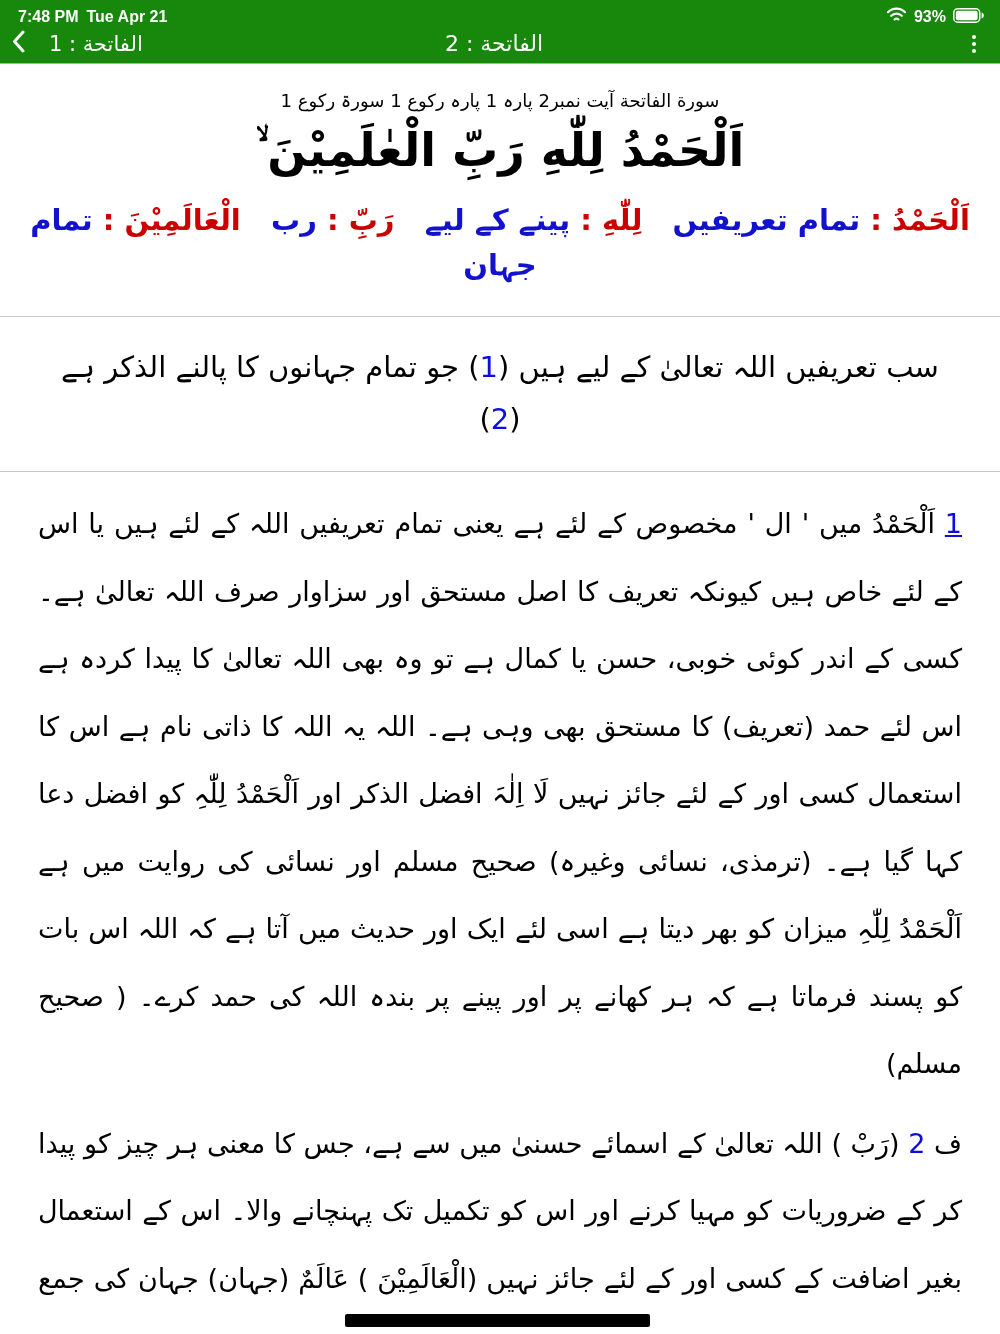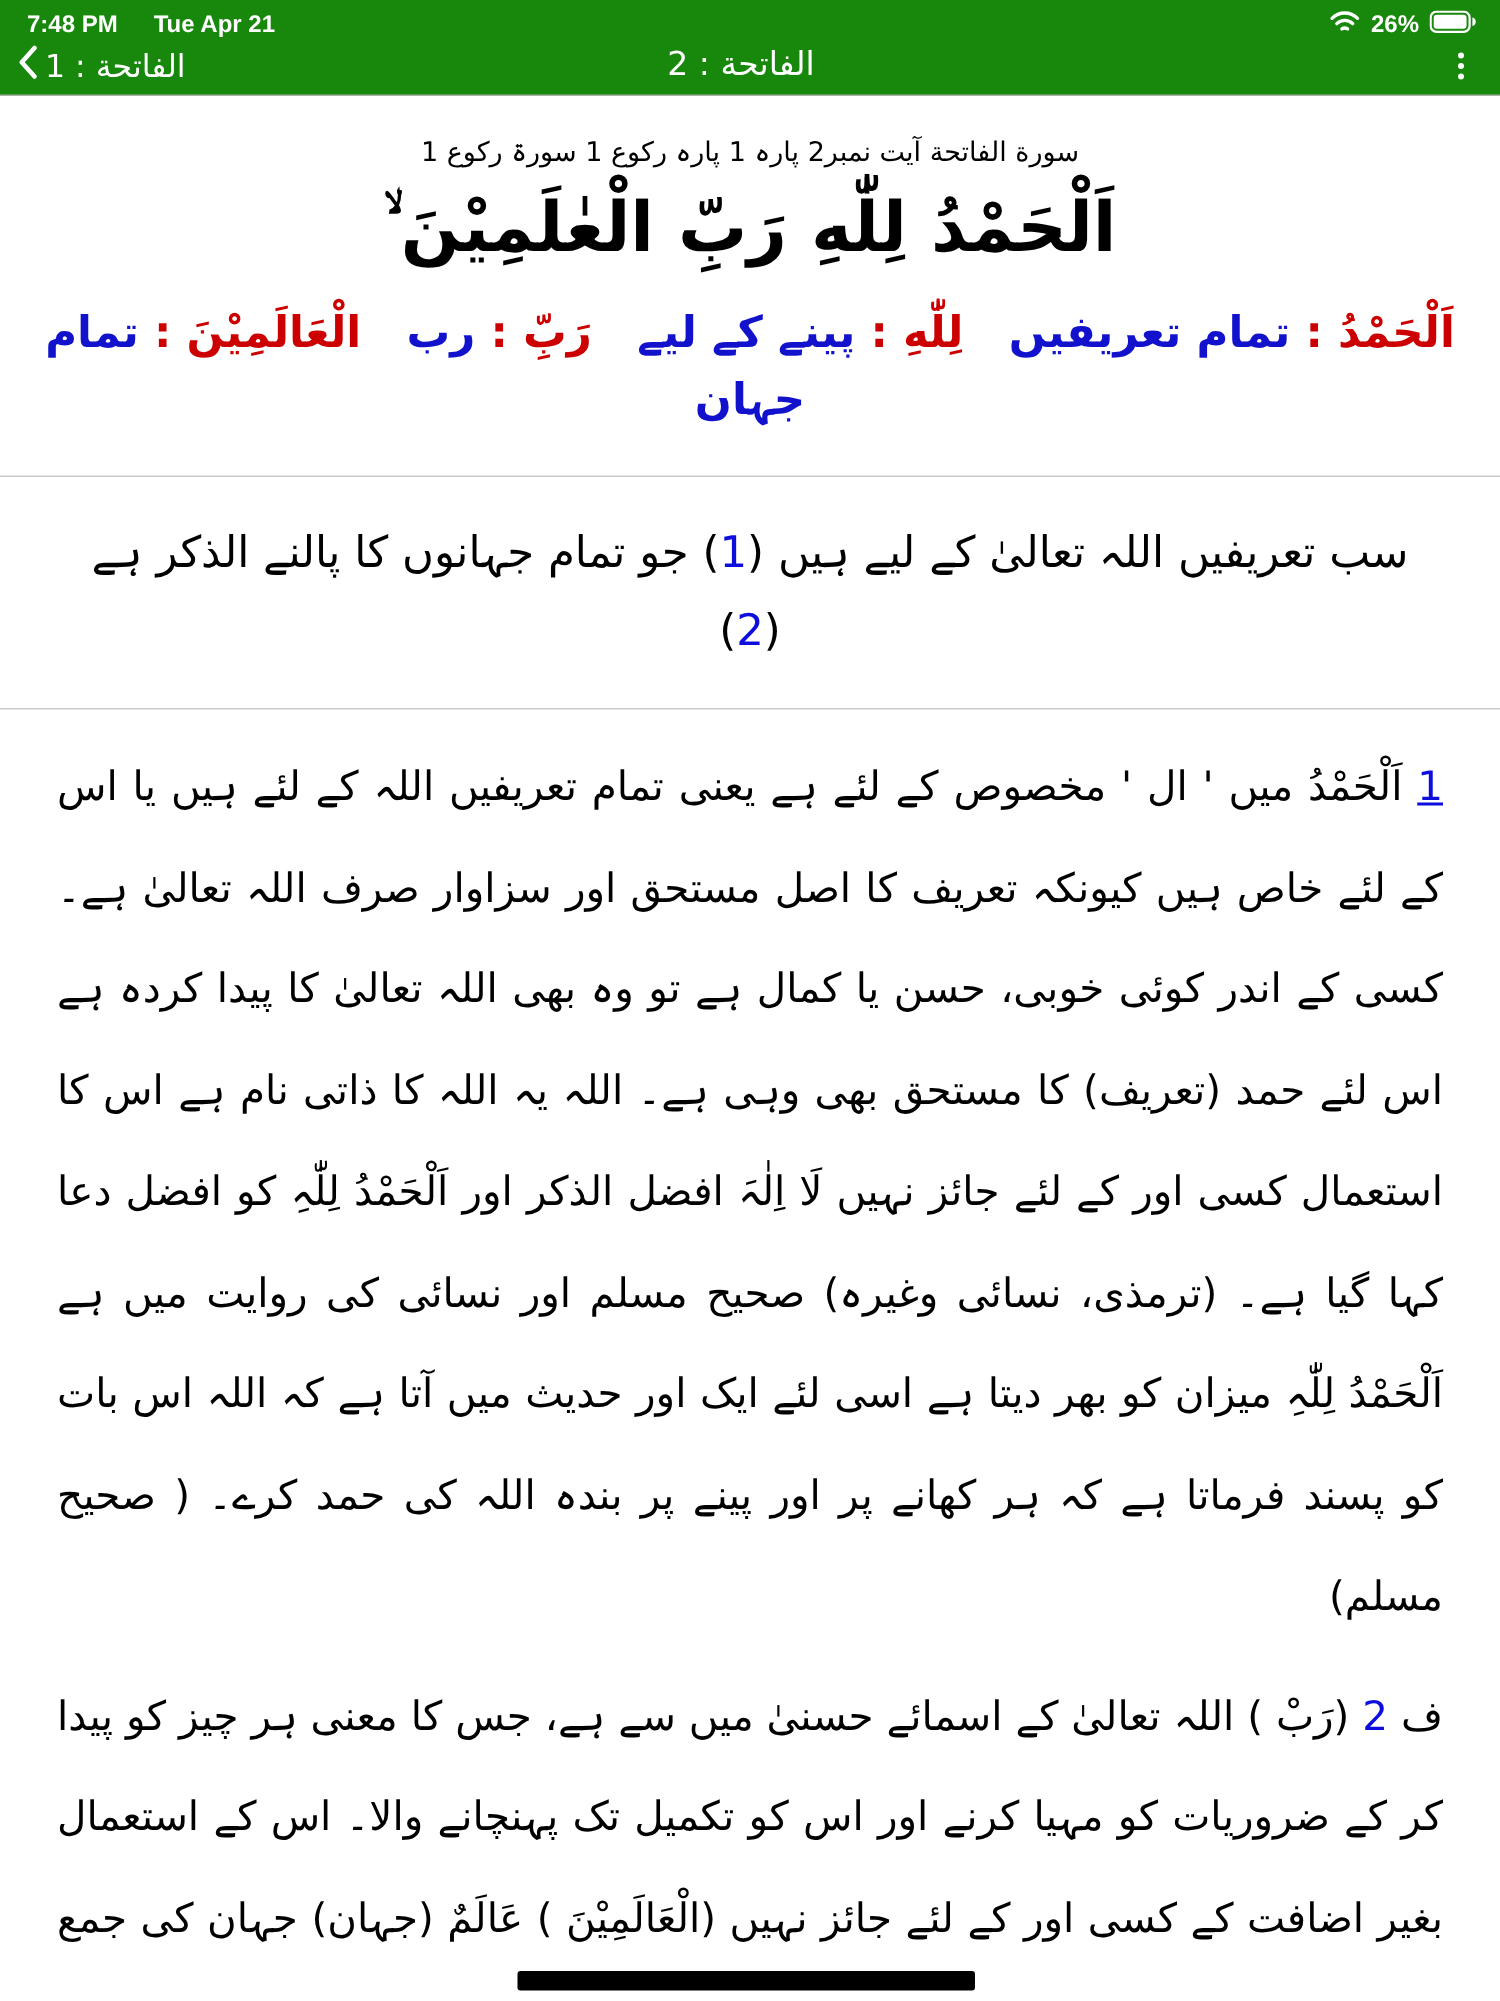--- a/index.html
+++ b/index.html
@@ -15,29 +15,29 @@
     width:1000px;height:1334px;position:relative;overflow:hidden;
     background:#fff;font-family:"DejaVu Sans",sans-serif;
   }
   
   .statusbar{
     background:var(--header-green);color:#fff;height:30px;
     display:flex;justify-content:space-between;align-items:center;
     padding:4px 16px 0 18px;font-size:16px;font-weight:bold;
     font-family:"Liberation Sans","DejaVu Sans",sans-serif;
   }
-  .statusbar .left{display:flex;gap:24px;align-items:center;}
+  .statusbar .left{display:flex;gap:8px;align-items:center;}
   .statusbar .right{display:flex;gap:7px;align-items:center;}
   .navbar{
     background:var(--header-green);height:34px;position:relative;
     display:flex;align-items:center;justify-content:space-between;
     padding:0 18px 6px 12px;color:#fff;
     border-bottom:1px solid #A9B2A6;
   }
-  .back-btn{display:flex;align-items:center;gap:5px;color:#fff;cursor:pointer;}
+  .back-btn{display:flex;align-items:center;gap:24px;color:#fff;cursor:pointer;}
   .back-label{font-size:21px;font-family:"DejaVu Sans",sans-serif;}
   .nav-title{
     position:absolute;left:0;right:12px;text-align:center;
     font-size:22px;color:#fff;pointer-events:none;
   }
   .kebab{display:flex;flex-direction:column;gap:3px;padding:4px 6px;cursor:pointer;}
   .kebab i{width:4px;height:4px;border-radius:50%;background:#fff;display:block;}
   
   .meta-line{
     margin-top:26px;text-align:center;color:#000;
@@ -82,21 +82,21 @@
     <span>Tue Apr 21</span>
   </div>
   <div class="right">
     <span>
       <svg width="21" height="16" viewBox="0 0 21 16" fill="none" stroke="#fff" stroke-width="2.2" stroke-linecap="round">
         <path d="M2 5.2 a12 12 0 0 1 17 0"></path>
         <path d="M5.2 8.8 a7.5 7.5 0 0 1 10.6 0"></path>
         <path d="M8.6 12.3 a3.3 3.3 0 0 1 3.8 0"></path>
       </svg>
     </span>
-    <span>26%</span>
+    <span>93%</span>
     <span>
       <svg width="31" height="15" viewBox="0 0 31 15">
         <rect x="0.75" y="0.75" width="26" height="13.5" rx="4" fill="none" stroke="#fff" stroke-width="1.5"></rect>
         <rect x="2.8" y="2.8" width="21.9" height="9.4" rx="2.2" fill="#fff"></rect>
         <path d="M28.6 4.6 a3 3 0 0 1 0 5.8 z" fill="#fff"></path>
       </svg>
     </span>
   </div>
 </div>
 

